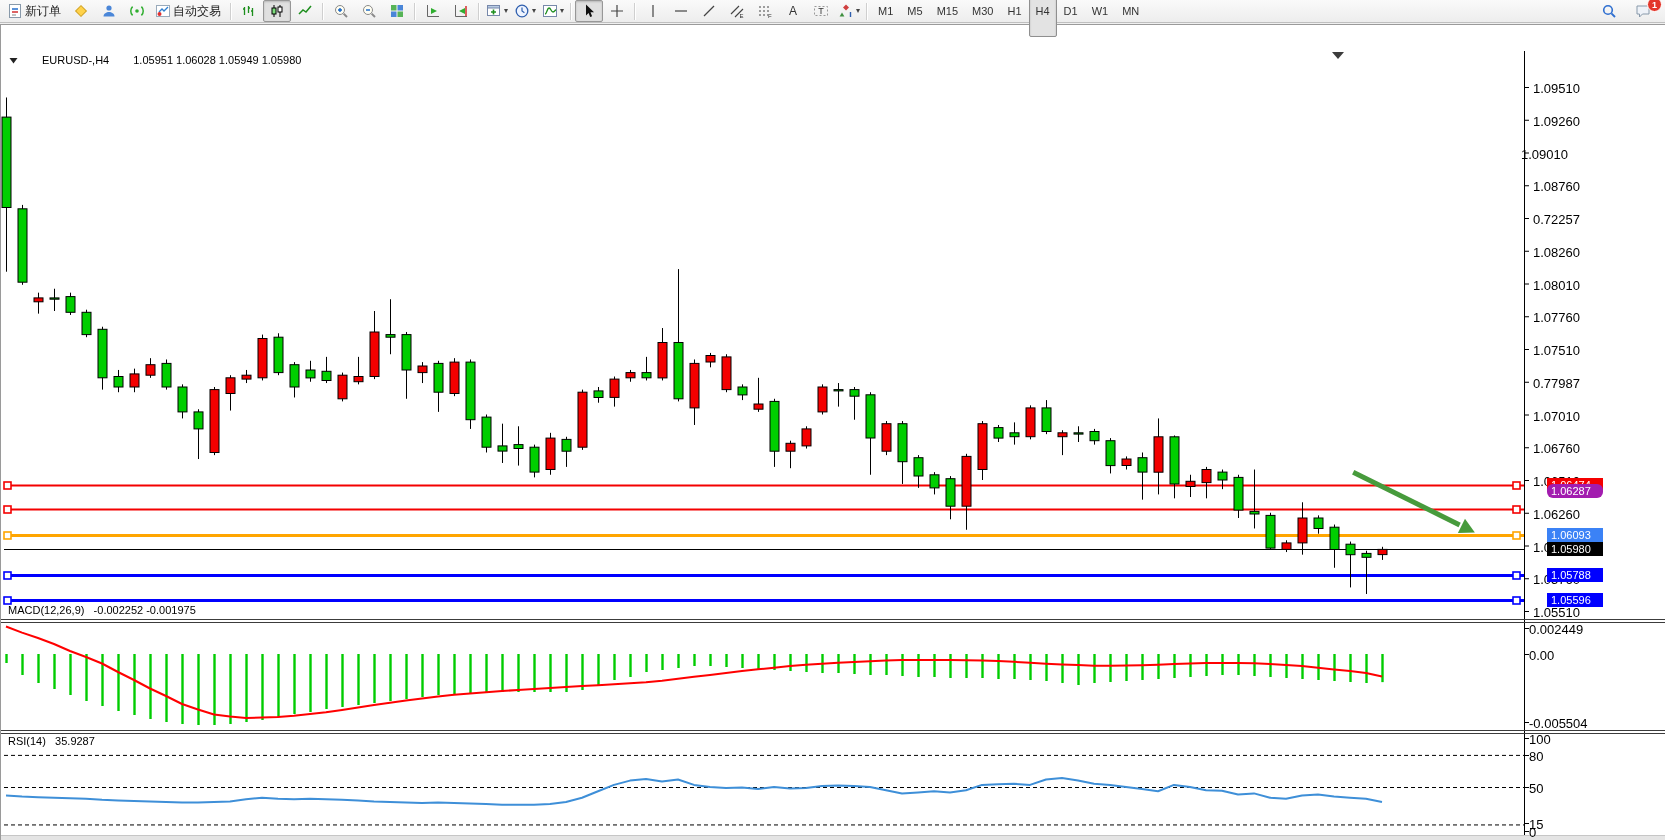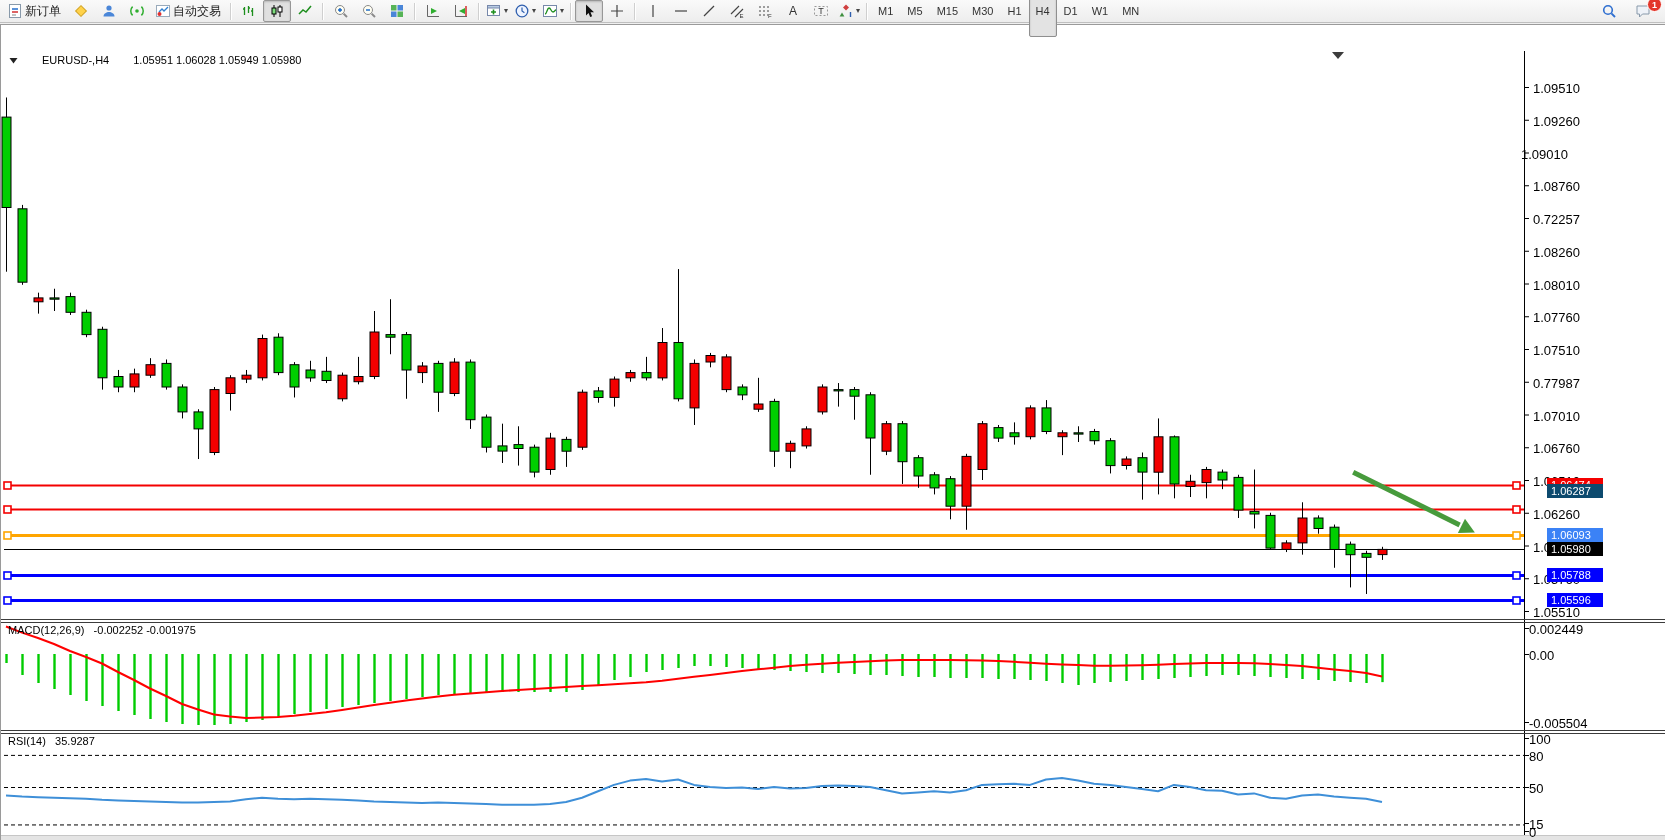--- a/index.html
+++ b/index.html
@@ -14,21 +14,21 @@
   .tf-btn{height:18px;padding:16px 6px;font-size:11px;color:#333;border:1px solid transparent;border-radius:2px;display:flex;align-items:center;}
   .tf-btn.active{background:#e3e3e3;border-color:#8f8f8f;box-shadow:inset 0 1px 2px rgba(0,0,0,.2);}
   #tb-right{margin-left:auto;display:flex;align-items:center;margin-right:8px;gap:6px;}
   #chat-wrap{position:relative;}
   #chat-badge{position:absolute;top:-4px;right:-6px;width:13px;height:13px;background:#e3362a;border:1px solid #fff;border-radius:8px;color:#fff;font-size:9px;font-weight:bold;display:flex;align-items:center;justify-content:center;}
   #chartwin{position:absolute;top:24px;left:0;width:1665px;height:816px;background:#fff;border-top:1px solid #9a9a9a;border-left:1px solid #9a9a9a;box-sizing:border-box;}
   #gfx{position:absolute;top:0;left:0;z-index:1;}
   .lbl{position:absolute;font-size:13px;color:#000;z-index:3;white-space:nowrap;}
   .tag{position:absolute;left:1524px;height:14px;line-height:14px;padding-left:4px;width:52px;font-size:11px;color:#fff;z-index:4;margin-left:22px;}
   #sym-row{position:absolute;left:8px;top:29px;display:flex;align-items:center;gap:24px;font-size:11px;color:#000;z-index:3;}
-  #macd-row{position:absolute;left:7px;top:599px;font-size:11px;color:#000;z-index:3;}
+  #macd-row{position:absolute;left:7px;top:579px;font-size:11px;color:#000;z-index:3;}
   #rsi-row{position:absolute;left:7px;top:710px;font-size:11px;color:#000;z-index:3;}
   #bottomstrip{position:absolute;left:0;bottom:0;width:1665px;height:5px;background:#e4e4e4;border-top:1px solid #c6c6c6;box-sizing:border-box;z-index:2;}
 </style>
 </head>
 <body>
 
 <div id="app">
 
   <div id="toolbar">
     <div class="tb-btn txt">
@@ -594,21 +594,21 @@
       <span>&nbsp;</span>
       <span>-0.002252 -0.001975</span>
     </div>
     <div id="rsi-row">
       <span>RSI(14)</span>
       <span>&nbsp;</span>
       <span>35.9287</span>
     </div>
     <div id="overlay">
         <div class="tag" style="top: 452.716px; background: rgb(244, 0, 0);">1.06474</div>
-        <div class="tag" style="top: 459px; background: #0c4a6e;">1.06287</div>
+        <div class="tag" style="top: 459px; background: #a21caf; border-radius: 6px;">1.06287</div>
         <div class="tag" style="top: 502.627px; background: #3b82f6;">1.06093</div>
         <div class="tag" style="top: 517.43px; background: rgb(0, 0, 0);">1.05980</div>
         <div class="tag" style="top: 542.582px; background: rgb(0, 0, 255);">1.05788</div>
         <div class="tag" style="top: 567.734px; background: rgb(0, 0, 255);">1.05596</div>
         <div class="lbl" style="left: 1532px; top: 56px;">1.09510</div>
         <div class="lbl" style="left: 1532px; top: 88.75px;">1.09260</div>
         <div class="lbl" style="left: 1501px; top: 121.5px; margin-left: 19px;">1.09010</div>
         <div class="lbl" style="left: 1532px; top: 154.25px;">1.08760</div>
         <div class="lbl" style="left: 1532px; top: 187px;">0.72257</div>
         <div class="lbl" style="left: 1532px; top: 219.75px;">1.08260</div>

